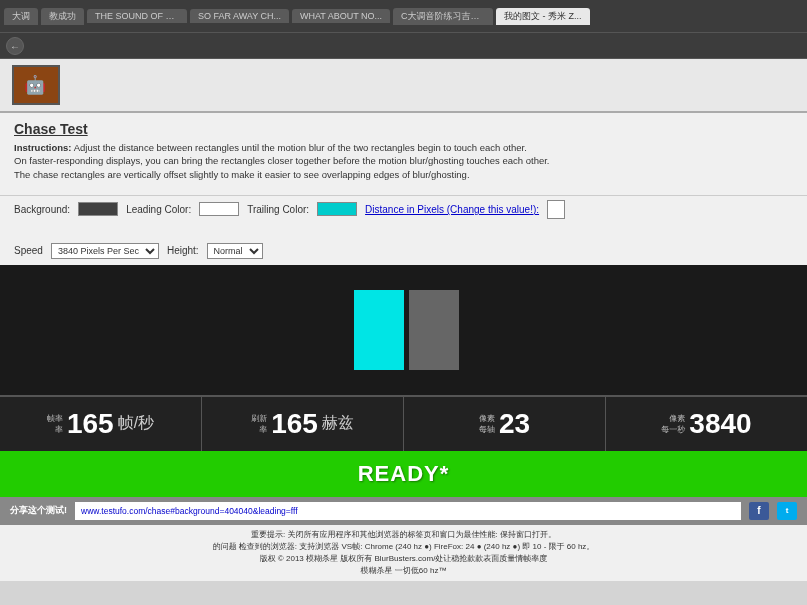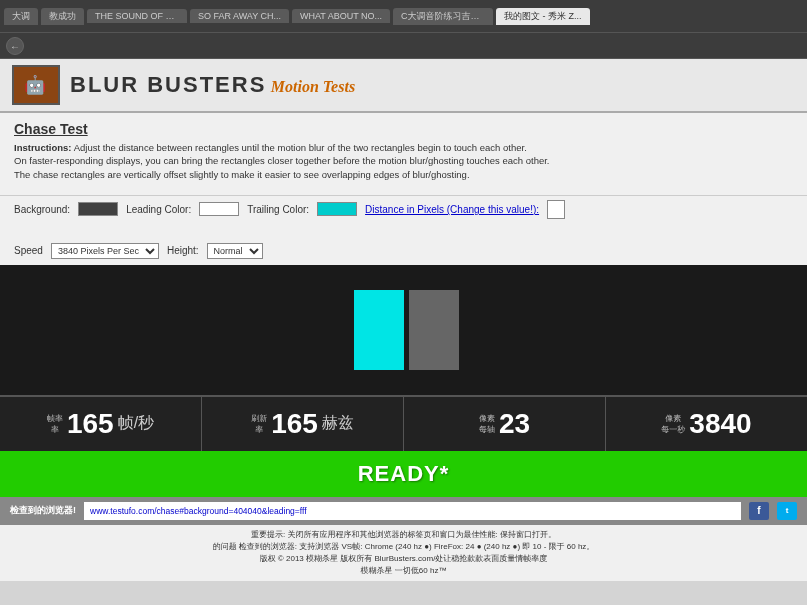--- a/index.html
+++ b/index.html
@@ -320,21 +320,21 @@
       font-size: 8px;
       color: #333;
       text-align: center;
       line-height: 1.5;
     }
 
     
     .stat-inner {
       display: flex;
       flex-direction: column;
-      align-items: center;
+      align-items: flex-end;
       justify-content: center;
     }
     .stat-sublabel {
       font-size: 8px;
       color: #bbb;
       text-align: center;
       display: block;
     }
   </style>
 </head>
@@ -352,24 +352,20 @@
 
 <div class="address-row">
   <div class="nav-btn">←</div>
 </div>
 
 <div class="page-content">
 
   <div class="site-header">
     <div class="logo-box">
       <span>🤖</span>
-    </div>
-    <div>
-      <span class="site-title">BLUR  BUSTERS</span>
-      <span class="site-subtitle">Motion Tests</span>
     </div>
   </div>
 
   <div class="main-content">
     <div class="test-title">Chase Test</div>
     <div class="instructions">
       <em>Instructions:</em> Adjust the distance between rectangles until the motion blur of the two rectangles begin to touch each other.<br>
       On faster-responding displays, you can bring the rectangles closer together before the motion blur/ghosting touches each other.<br>
       The chase rectangles are vertically offset slightly to make it easier to see overlapping edges of blur/ghosting.
     </div>
@@ -446,21 +442,21 @@
       </div>
       <span class="stat-value">3840</span>
     </div>
   </div>
 
   <div class="ready-bar">
     <span class="ready-text">READY*</span>
   </div>
 
   <div class="share-row">
-    <span class="share-label">检查到的浏览器!</span>
+    <span class="share-label">分享这个测试!</span>
     <div class="share-url">www.testufo.com/chase#background=404040&amp;leading=fff</div>
     <div class="fb-btn">f</div>
     <div class="tw-btn">t</div>
   </div>
 
   <div class="footer-area">
     <div>重要提示: 关闭所有应用程序和其他浏览器的标签页和窗口为最佳性能: 保持窗口打开。</div>
     <div>的问题 检查到的浏览器: 支持浏览器 VS帧: Chrome (240 hz ●) FireFox: 24 ● (240 hz ●) 即 10 - 限于 60 hz。</div>
     <div>版权 © 2013 模糊杀星 版权所有 BlurBusters.com/处让稳抢款款表面质量情帧率度</div>
     <div>模糊杀星 一切低60 hz™</div>

